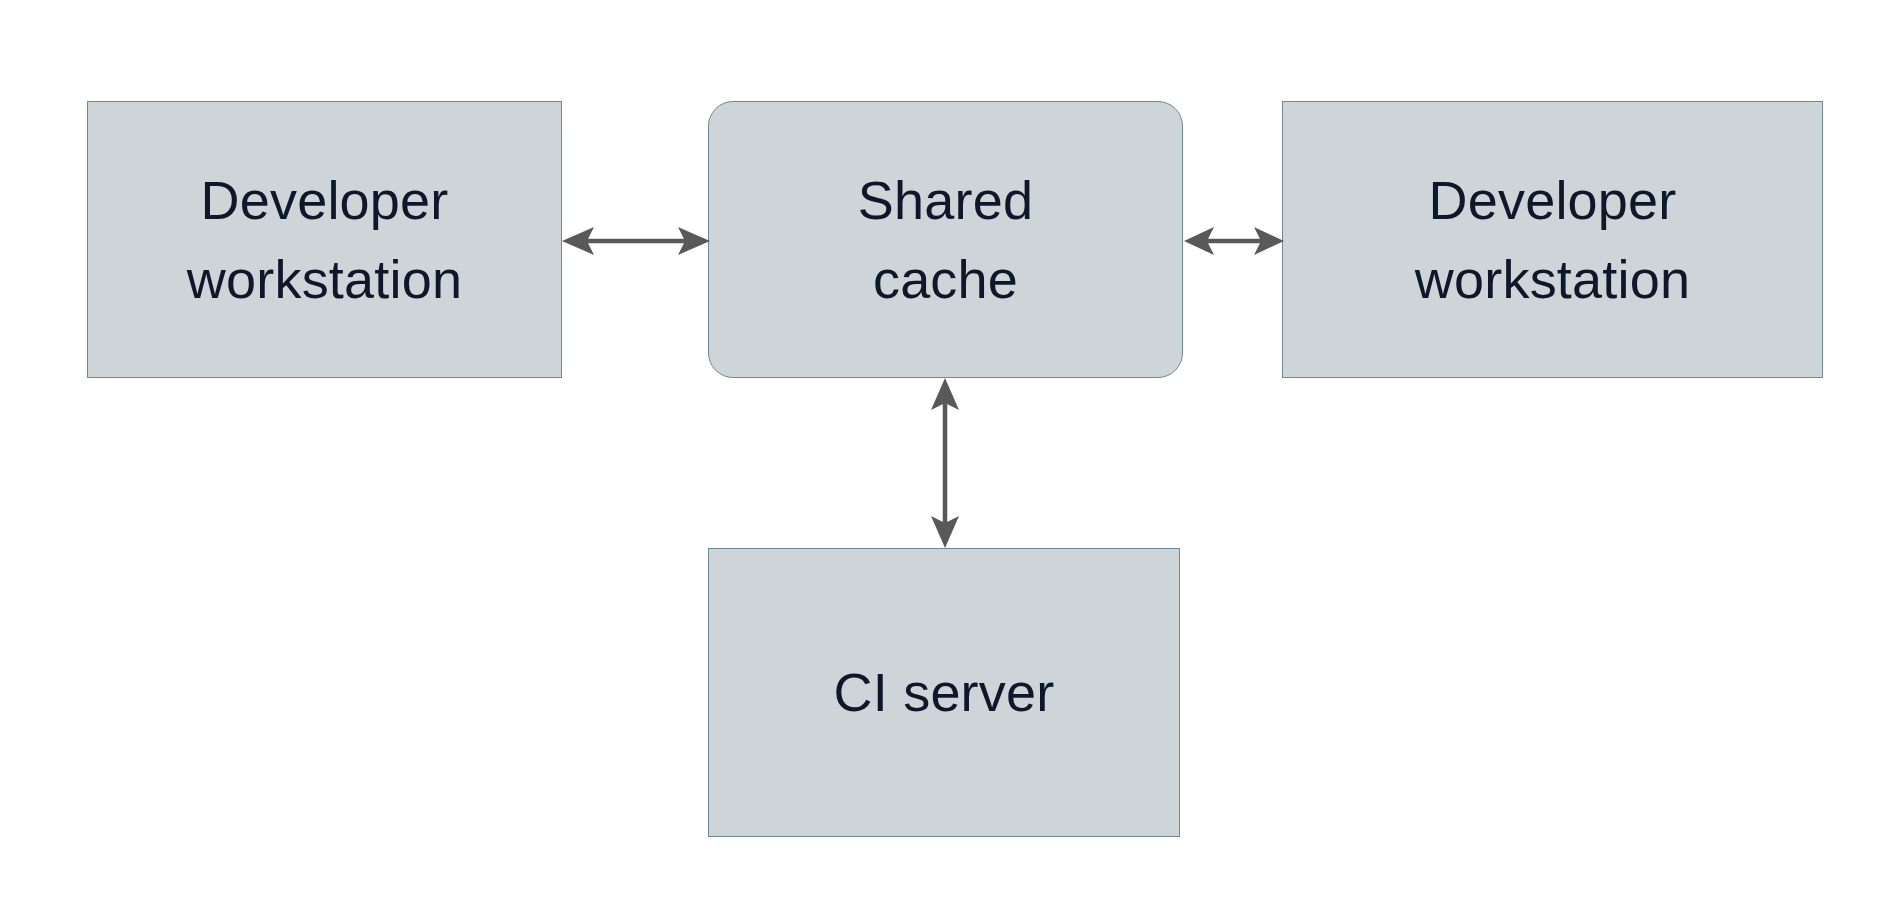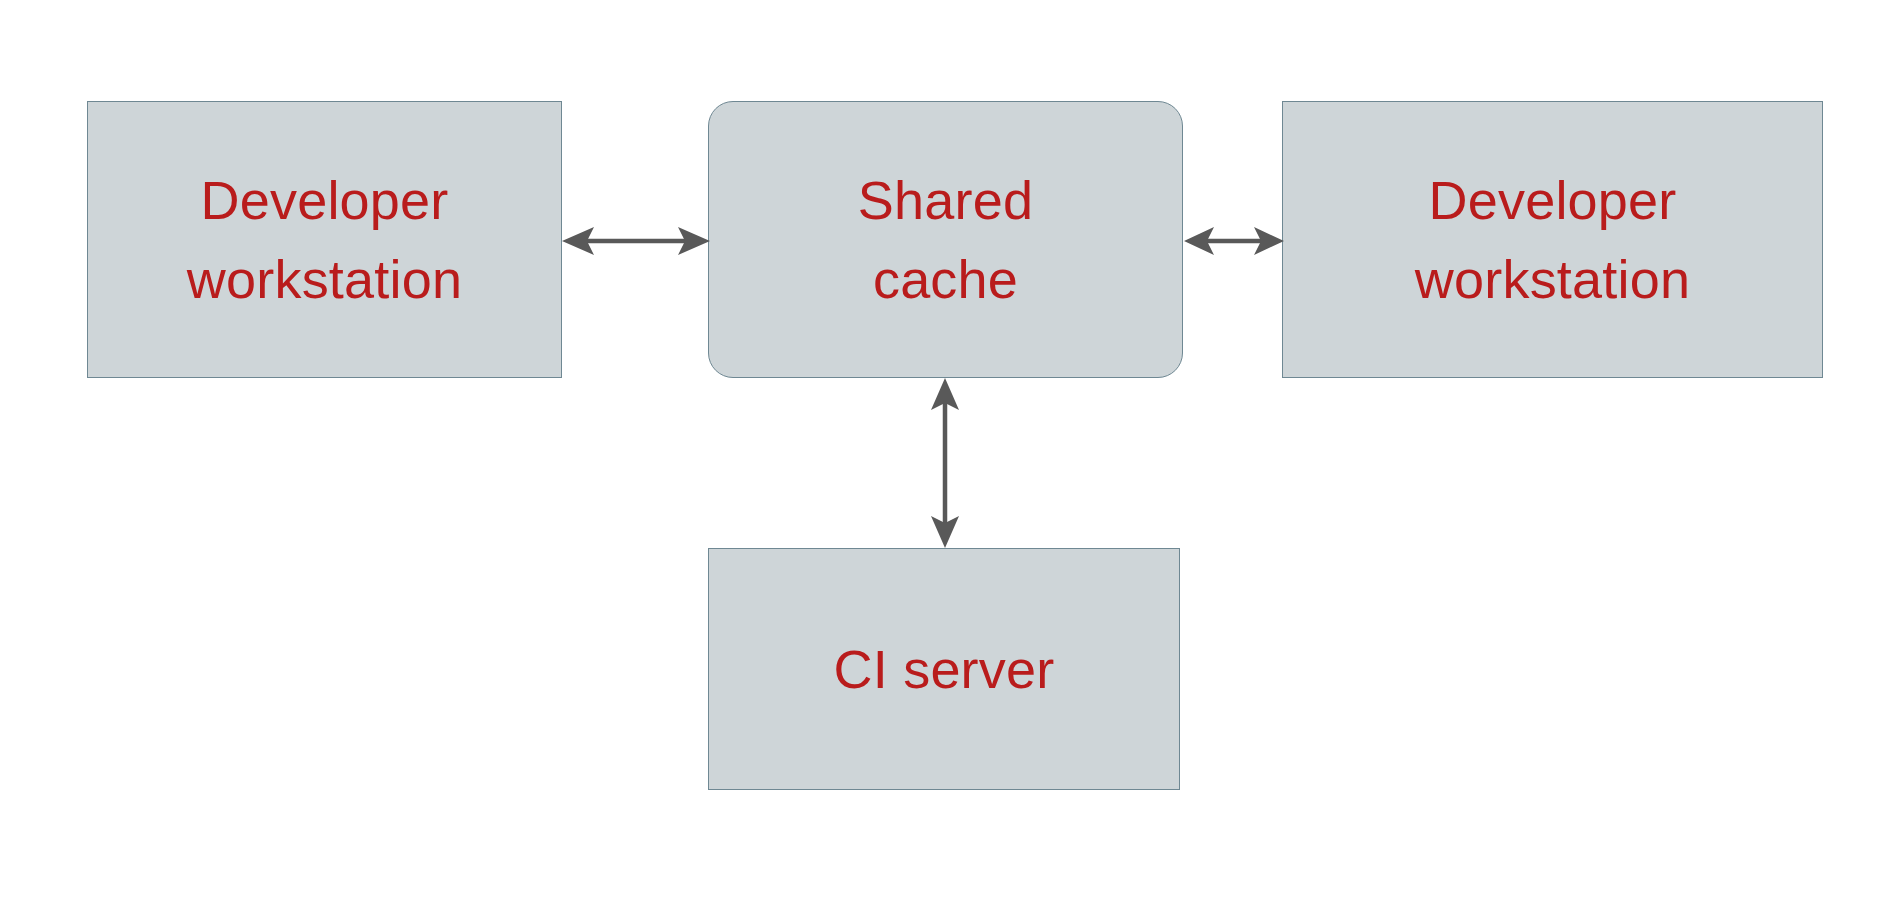--- a/index.html
+++ b/index.html
@@ -22,40 +22,40 @@
     position: absolute;
     box-sizing: border-box;
     background: #ced5d8;
     border: 1.6px solid #6f8893;
     display: flex;
     align-items: center;
     justify-content: center;
     text-align: center;
   }
   .node-label {
-    color: #b91c1c;
+    color: #0f172a;
     font-size: 54px;
     line-height: 1.45;
     font-weight: 400;
     letter-spacing: 0.2px;
     white-space: pre-line;
     padding: 0 10px;
   }
   .edge {
     position: absolute;
     overflow: visible;
     pointer-events: none;
   }
   .edge svg { display: block; overflow: visible; }
 
   
   #node-dev-left   { left: 87px;   top: 101px;  width: 475px; height: 277px; }
   #node-shared     { left: 708px;  top: 101px;  width: 475px; height: 277px; border-radius: 25px; }
   #node-dev-right  { left: 1282px; top: 101px;  width: 541px; height: 277px; }
-  #node-ci         { left: 708px;  top: 548px;  width: 472px; height: 242px; }
+  #node-ci         { left: 708px;  top: 548px;  width: 472px; height: 289px; }
 
   
   #edge-left-shared   { left: 560px;  top: 218px; width: 152px; height: 46px; }
   #edge-shared-right  { left: 1182px; top: 218px; width: 104px; height: 46px; }
   #edge-shared-ci     { left: 922px;  top: 376px; width: 46px;  height: 174px; }
 </style>
 </head>
 <body>
 
 <div id="canvas">

